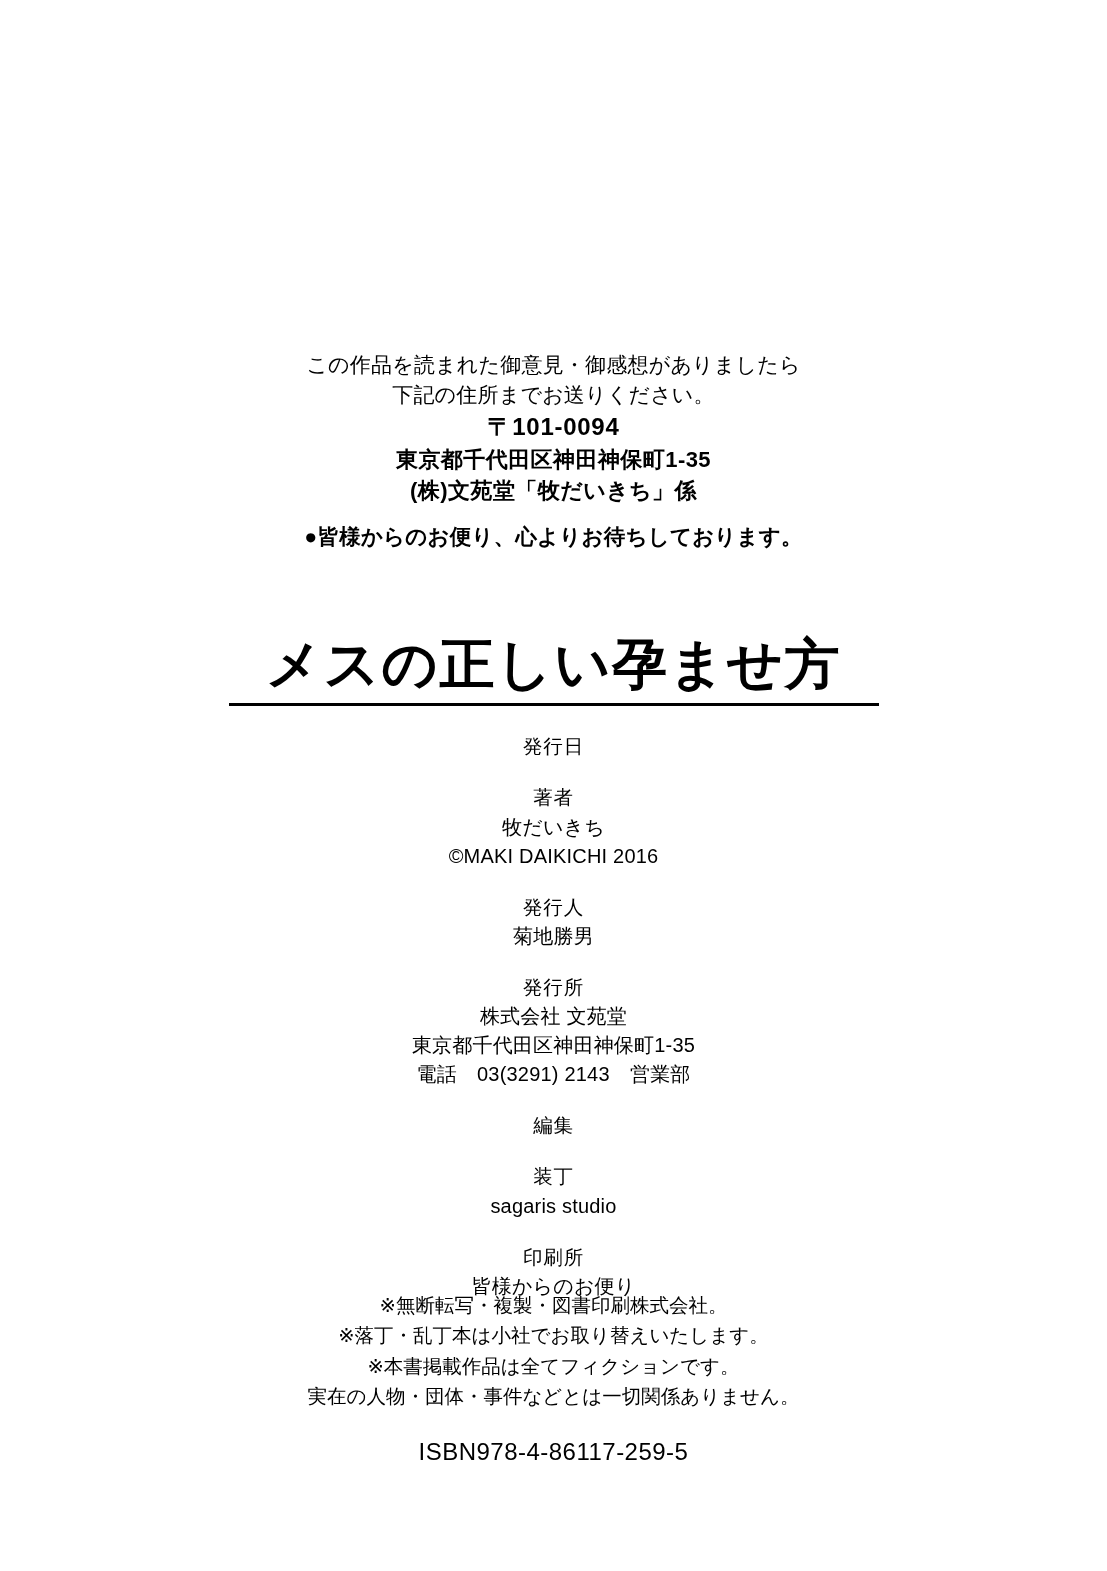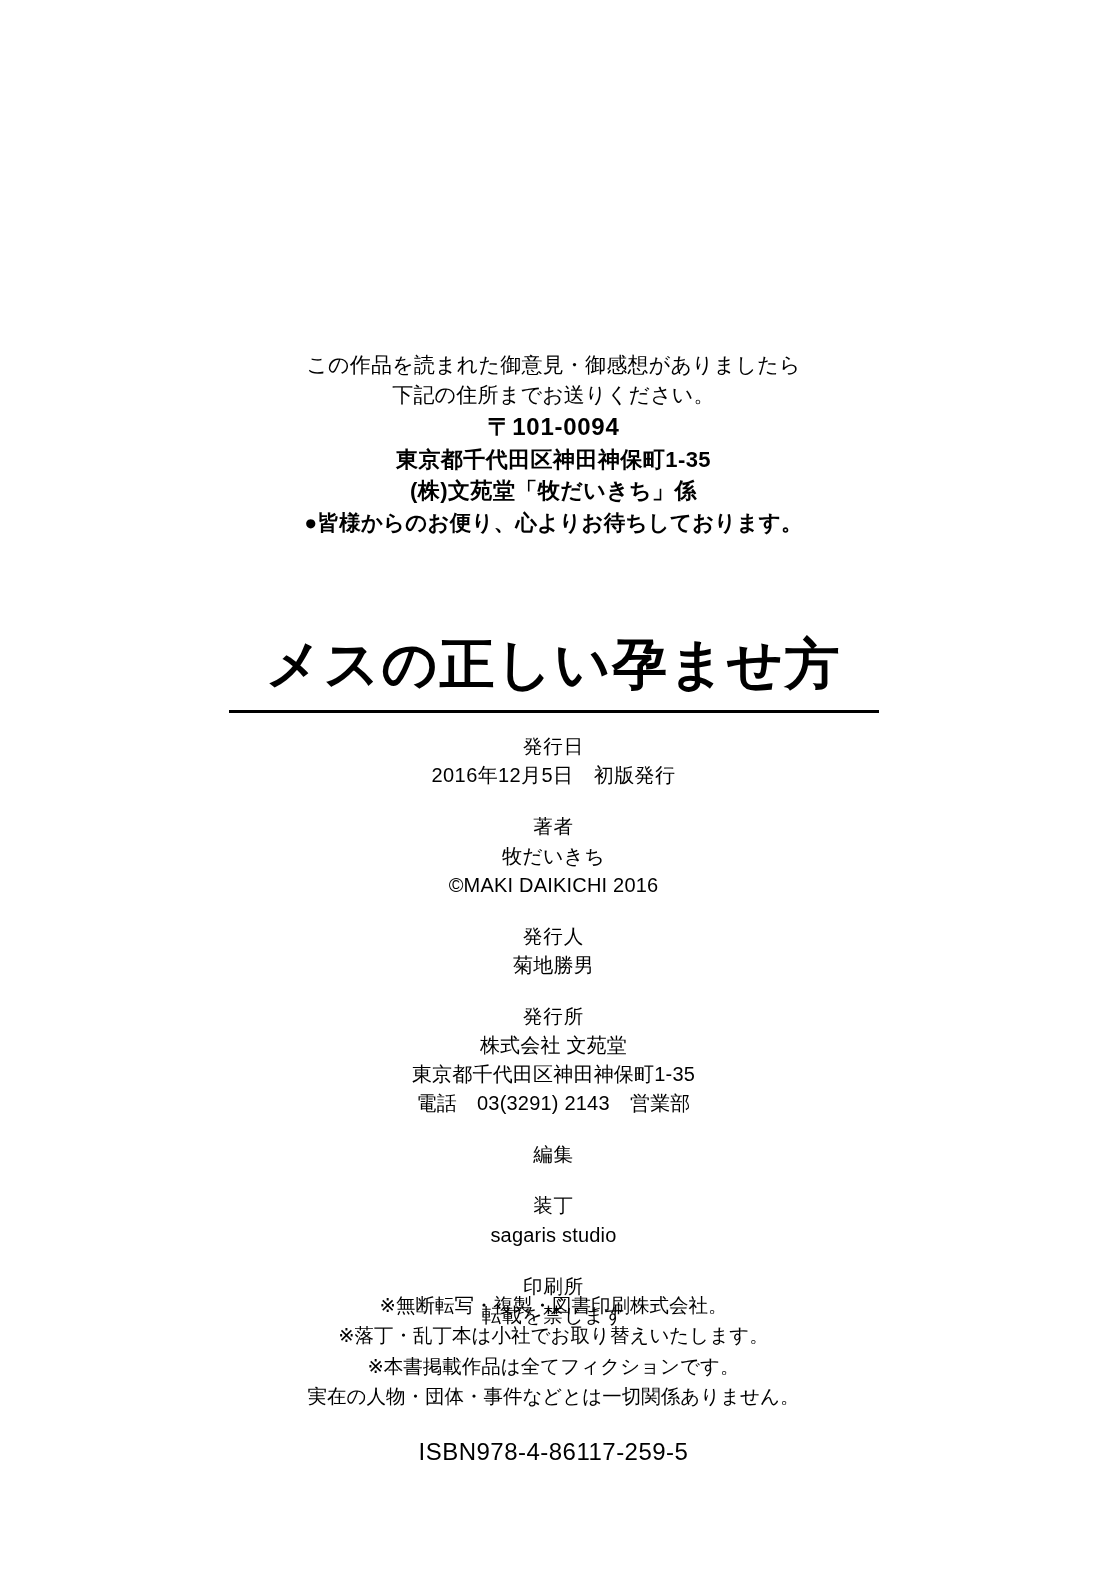--- a/index.html
+++ b/index.html
@@ -41,38 +41,38 @@
     letter-spacing: 0.02em;
   }
   .notice .line.zip {
     font-weight: bold;
     font-size: 24px;
     letter-spacing: 0.03em;
   }
   .notice .line.last {
     font-weight: bold;
     font-size: 21.5px;
-    margin-top: 2px;
+    margin-top: 16px;
   }
 
   
   .title-wrap {
     position: absolute;
     top: 628px;
     left: 0;
     width: 1107px;
     text-align: center;
   }
   .book-title {
     font-family: "DejaVu Sans", "Liberation Sans", sans-serif;
     font-weight: bold;
     font-size: 55px;
     letter-spacing: 0.03em;
     display: inline-block;
-    padding: 0 4px 8px 4px;
+    padding: 0 4px 1px 4px;
     white-space: nowrap;
   }
   .title-rule {
     width: 650px;
     height: 3px;
     background: #000;
     margin: 0 auto;
   }
 
   
@@ -141,21 +141,20 @@
 
   <div class="title-wrap">
     <div class="book-title">メスの正しい孕ませ方</div>
     <div class="title-rule"></div>
   </div>
 
   <div class="colophon">
 
     <div class="col-block">
       <div class="col-head">発行日</div>
-      <div class="col-val sp">2016年12月5日　初版発行</div>
     </div>
 
     <div class="col-block">
       <div class="col-head">著者</div>
       <div class="col-val">牧だいきち</div>
       <div class="col-val">©MAKI DAIKICHI 2016</div>
     </div>
 
     <div class="col-block">
       <div class="col-head">発行人</div>
@@ -173,21 +172,21 @@
       <div class="col-head">編集</div>
     </div>
 
     <div class="col-block">
       <div class="col-head">装丁</div>
       <div class="col-val">sagaris studio</div>
     </div>
 
     <div class="col-block">
       <div class="col-head">印刷所</div>
-      <div class="col-val">転載を禁じます</div>
+      <div class="col-val">皆様からのお便り</div>
     </div>
 
   </div>
 
   <div class="footnotes">
     <div class="fn">※無断転写・複製・図書印刷株式会社。</div>
     <div class="fn">※落丁・乱丁本は小社でお取り替えいたします。</div>
     <div class="fn">※本書掲載作品は全てフィクションです。</div>
     <div class="fn">実在の人物・団体・事件などとは一切関係ありません。</div>
   </div>

